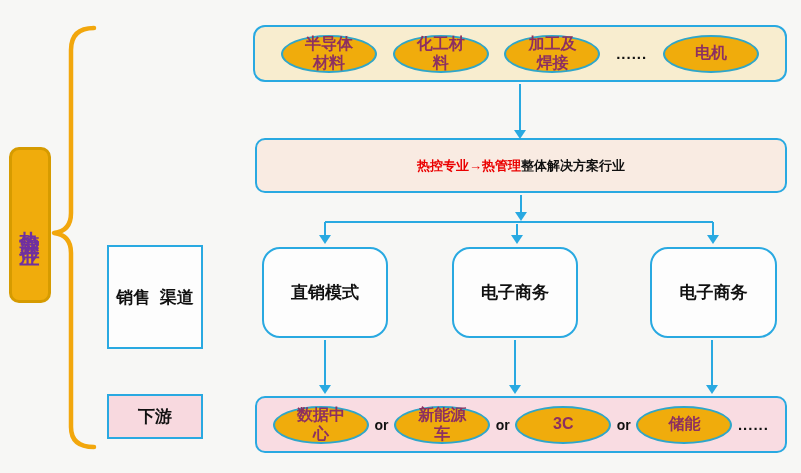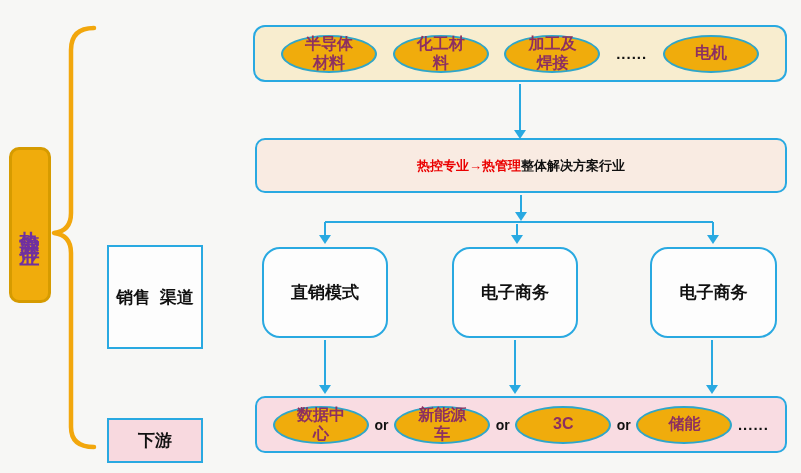--- a/index.html
+++ b/index.html
@@ -22,21 +22,21 @@
 
   
   .row-label{
     position:absolute;left:107px;width:96px;box-sizing:border-box;
     border:2px solid #29a9e1;display:flex;align-items:center;justify-content:center;
     font-weight:bold;font-size:17px;color:#111;white-space:pre;
   }
   .rl-upstream{top:25px;height:57px;background:#f8edcf;}
   .rl-midstream{top:140px;height:57px;background:#f9ebe2;}
   .rl-sales{top:245px;height:104px;background:#fdfdfd;}
-  .rl-downstream{top:394px;height:45px;background:#f8d9df;margin-top:24px;}
+  .rl-downstream{top:394px;height:45px;background:#f8d9df;}
 
   
   .group-box{
     position:absolute;box-sizing:border-box;border:2px solid #29a9e1;
   }
   .top-container{left:253px;top:25px;width:534px;height:57px;background:#f8edcf;border-radius:12px;}
   .bottom-container{left:255px;top:396px;width:532px;height:57px;background:#f9dce2;border-radius:10px;}
 
   .ellipse-row{display:flex;align-items:center;justify-content:space-between;height:100%;box-sizing:border-box;}
   .row-pad-top{padding:0 26px;}

